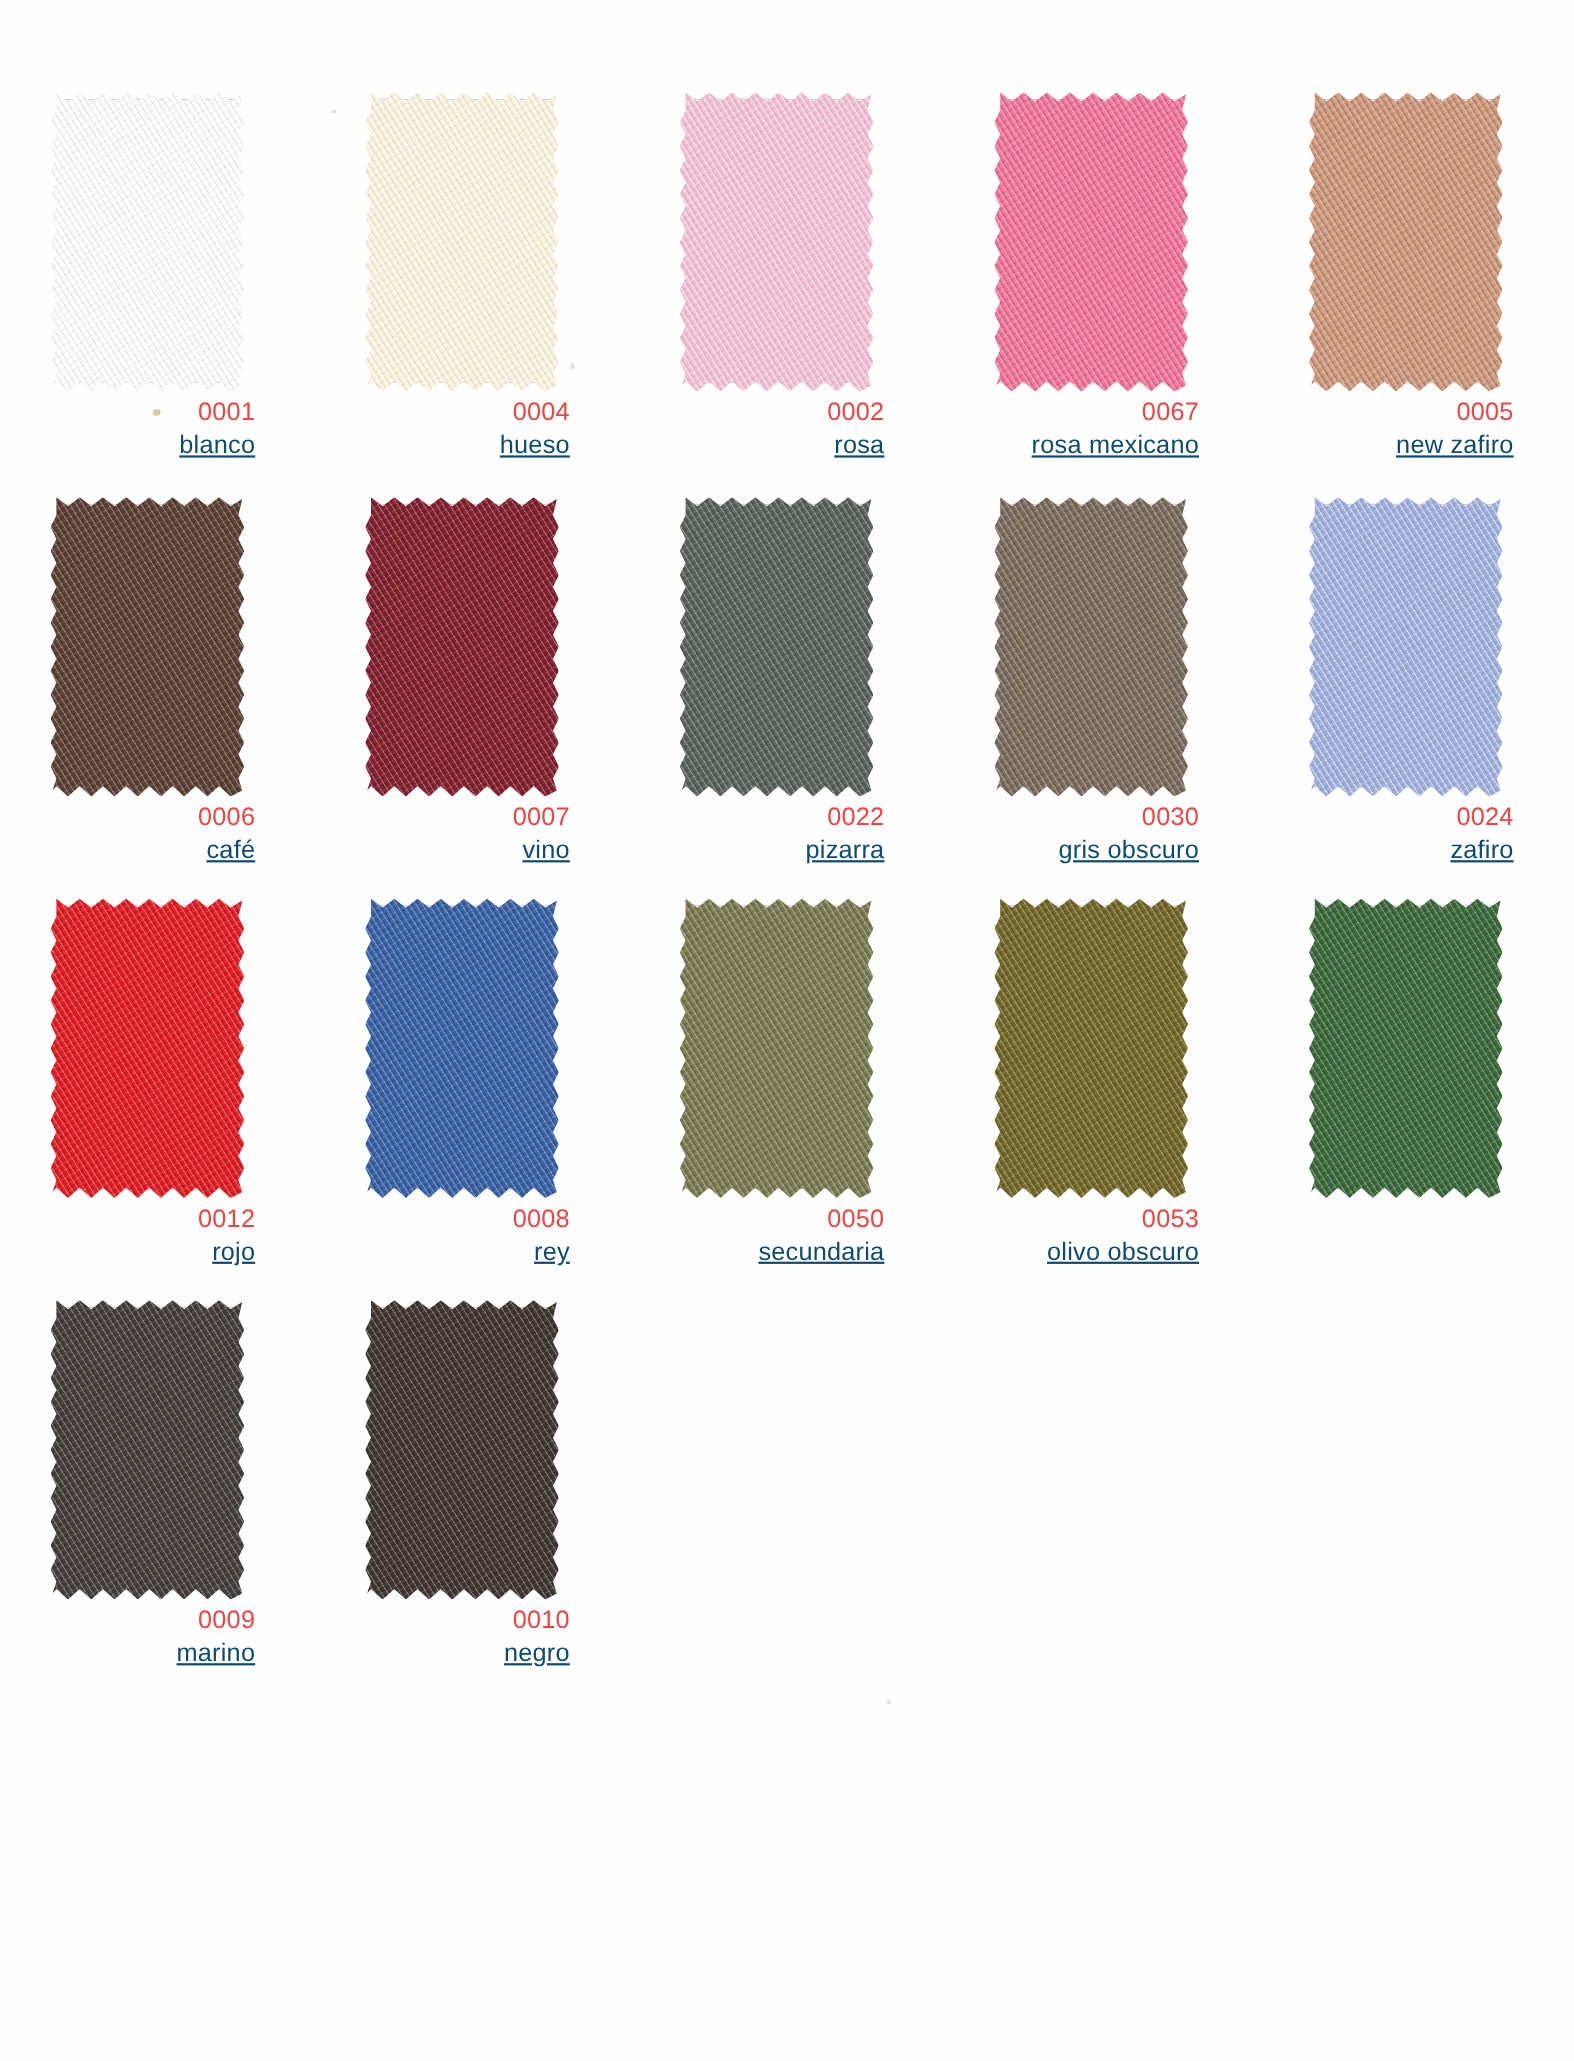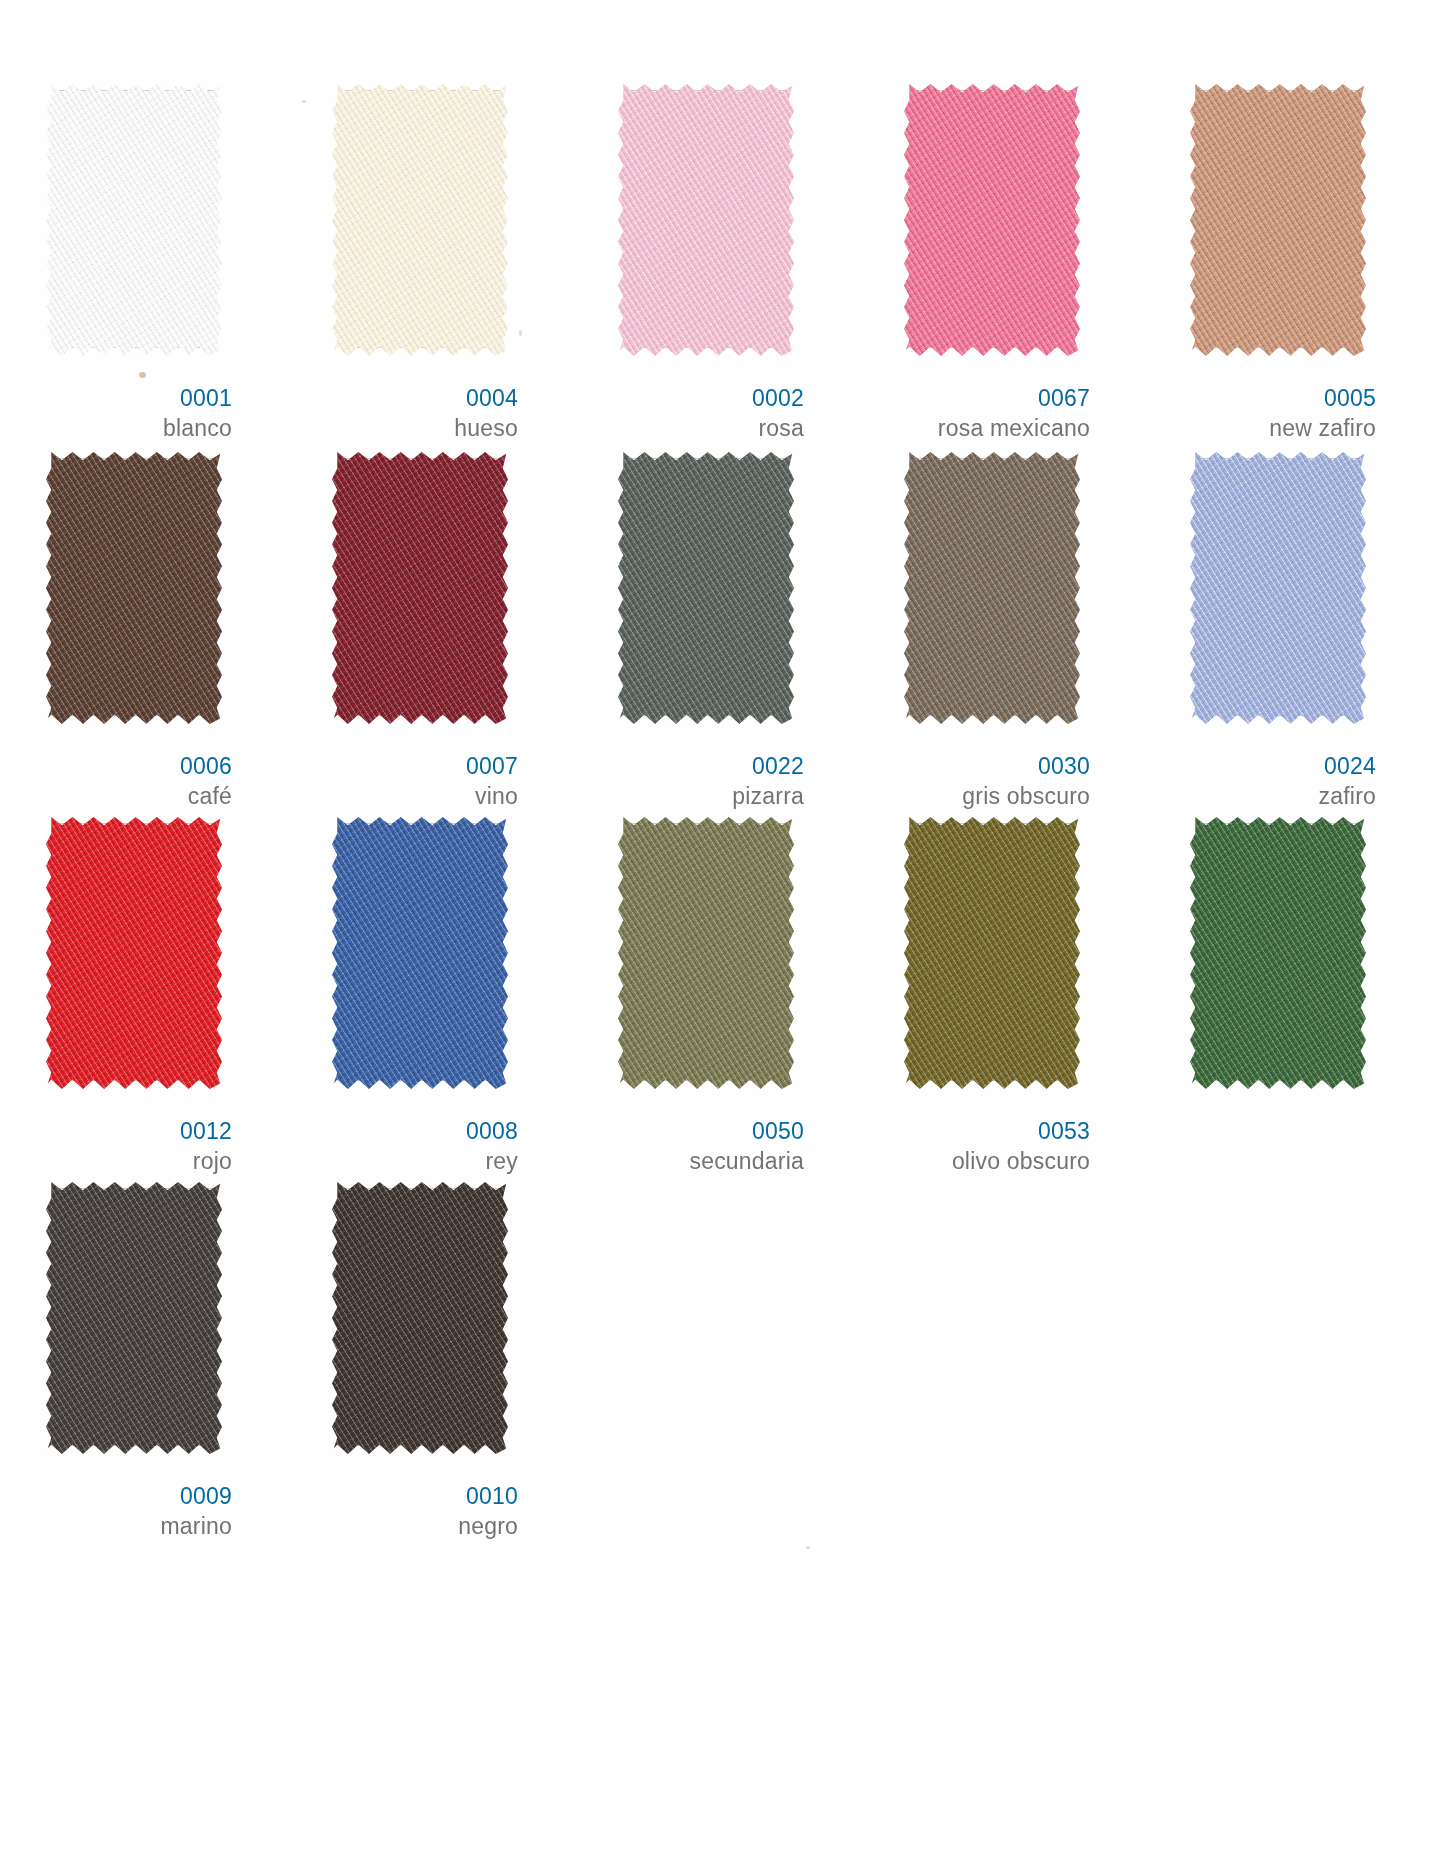--- a/index.html
+++ b/index.html
@@ -141,26 +141,26 @@
     top: 282px;
     width: 232px;
     text-align: right;
     color: #4f6b55;
     line-height: 1.30;
     font-size: 23px;
     letter-spacing: 0.2px;
   }
   .chip-code {
     display: block;
-    color: #0369a1;
-    margin-top: 24px;
+    color: #ef4444;
   }
   .chip-name {
     display: block;
-    color: #737373;
+    color: #0c4a6e;
+    text-decoration: underline;
   }
 
   
   .speck {
     position: absolute;
     background: rgba(160,140,120,0.30);
     border-radius: 50%;
     pointer-events: none;
   }
 </style>

